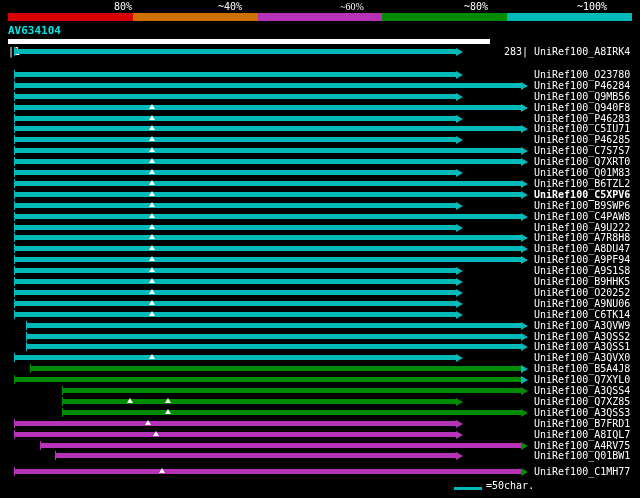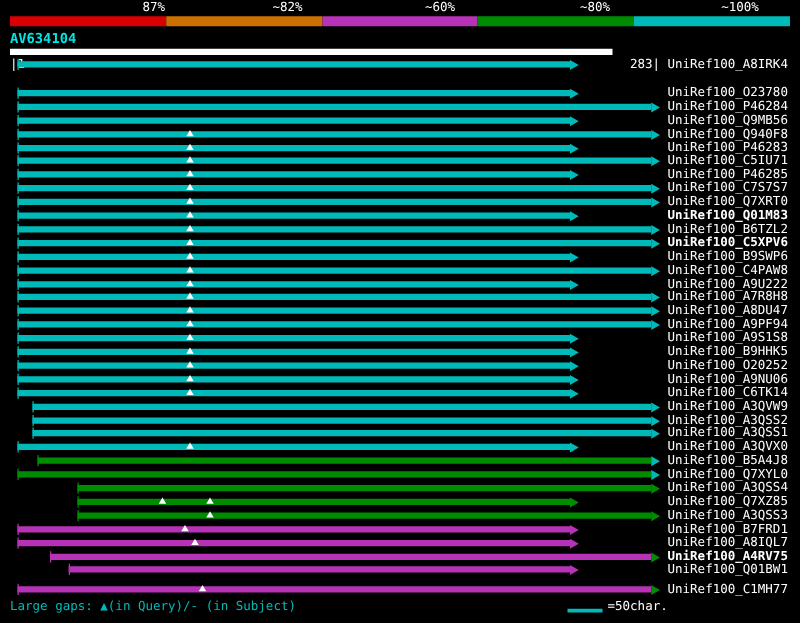--- a/index.html
+++ b/index.html
@@ -20,25 +20,25 @@
   .legend{position:absolute;left:8px;top:480px;color:#00B9B9;font-size:10px;line-height:12px;white-space:pre;}
   .ruler-line{position:absolute;left:454px;top:487px;width:28px;height:3px;background:#00B9B9;}
   .ruler-label{position:absolute;left:486px;top:480px;color:#fff;font-size:10px;line-height:12px;white-space:pre;}
 </style>
 </head>
 <body>
 
 <div class="stage">
   <div id="scalebar">
       <div class="seg" style="left: 8px; width: 124.8px; background: rgb(216, 0, 0);"></div>
-      <div class="slabel" style="left: 123px;">87%</div>
+      <div class="slabel" style="left: 123px;">80%</div>
       <div class="seg" style="left: 132.8px; width: 124.8px; background: rgb(204, 112, 0);"></div>
-      <div class="slabel" style="left: 230px;">~82%</div>
+      <div class="slabel" style="left: 230px;">~40%</div>
       <div class="seg" style="left: 257.6px; width: 124.8px; background: rgb(182, 50, 182);"></div>
-      <div class="slabel" style="left: 352px;">~60%</div>
+      <div class="slabel" style="left: 352px; font-family: Liberation Serif, serif;">~60%</div>
       <div class="seg" style="left: 382.4px; width: 124.8px; background: rgb(0, 140, 0);"></div>
       <div class="slabel" style="left: 476px;">~80%</div>
       <div class="seg" style="left: 507.2px; width: 124.8px; background: rgb(0, 185, 185);"></div>
       <div class="slabel" style="left: 592px;">~100%</div>
     </div>
   <div class="title">AV634104</div>
   <div class="qbar"></div>
   <div class="coordL">|1</div>
   <div class="coordR">283|</div>
   <div id="hits">
@@ -101,21 +101,21 @@
         <div class="gap" style="left: 149px;"></div>
         <div class="rlabel">UniRef100_C7S7S7</div>
       </div>
       <div class="row" style="top: 156.1px;">
         <div class="tick" style="left: 14px; background: rgb(0, 185, 185);"></div>
         <div class="bar" style="left: 14px; width: 507px; background: rgb(0, 185, 185);"></div>
         <div class="arrow" style="left: 521px; border-left: 7px solid rgb(0, 185, 185);"></div>
         <div class="gap" style="left: 149px;"></div>
         <div class="rlabel">UniRef100_Q7XRT0</div>
       </div>
-      <div class="row" style="top: 167px; font-weight: bold;">
+      <div class="row" style="top: 167px;">
         <div class="tick" style="left: 14px; background: rgb(0, 185, 185);"></div>
         <div class="bar" style="left: 14px; width: 442px; background: rgb(0, 185, 185);"></div>
         <div class="arrow" style="left: 456px; border-left: 7px solid rgb(0, 185, 185);"></div>
         <div class="gap" style="left: 149px;"></div>
         <div class="rlabel">UniRef100_Q01M83</div>
       </div>
       <div class="row" style="top: 177.9px;">
         <div class="tick" style="left: 14px; background: rgb(0, 185, 185);"></div>
         <div class="bar" style="left: 14px; width: 507px; background: rgb(0, 185, 185);"></div>
         <div class="arrow" style="left: 521px; border-left: 7px solid rgb(0, 185, 185);"></div>
@@ -271,36 +271,35 @@
         <div class="gap" style="left: 145px;"></div>
         <div class="rlabel">UniRef100_B7FRD1</div>
       </div>
       <div class="row" style="top: 428.6px;">
         <div class="tick" style="left: 14px; background: rgb(182, 50, 182);"></div>
         <div class="bar" style="left: 14px; width: 442px; background: rgb(182, 50, 182);"></div>
         <div class="arrow" style="left: 456px; border-left: 7px solid rgb(182, 50, 182);"></div>
         <div class="gap" style="left: 153px;"></div>
         <div class="rlabel">UniRef100_A8IQL7</div>
       </div>
-      <div class="row" style="top: 439.5px; font-weight: bold;">
+      <div class="row" style="top: 439.5px;">
         <div class="tick" style="left: 40px; background: rgb(182, 50, 182);"></div>
         <div class="bar" style="left: 40px; width: 481px; background: rgb(182, 50, 182);"></div>
         <div class="arrow" style="left: 521px; border-left: 7px solid rgb(0, 140, 0);"></div>
         <div class="rlabel">UniRef100_A4RV75</div>
       </div>
       <div class="row" style="top: 450.4px;">
         <div class="tick" style="left: 55px; background: rgb(182, 50, 182);"></div>
         <div class="bar" style="left: 55px; width: 401px; background: rgb(182, 50, 182);"></div>
         <div class="arrow" style="left: 456px; border-left: 7px solid rgb(182, 50, 182);"></div>
         <div class="rlabel">UniRef100_Q01BW1</div>
       </div>
       <div class="row" style="top: 466px;">
         <div class="tick" style="left: 14px; background: rgb(182, 50, 182);"></div>
         <div class="bar" style="left: 14px; width: 507px; background: rgb(182, 50, 182);"></div>
         <div class="arrow" style="left: 521px; border-left: 7px solid rgb(0, 140, 0);"></div>
         <div class="gap" style="left: 159px;"></div>
         <div class="rlabel">UniRef100_C1MH77</div>
       </div>
     </div>
-  <div class="legend">Large gaps: ▲(in Query)/- (in Subject)</div>
   <div class="ruler-line"></div>
   <div class="ruler-label">=50char.</div>
 </div>
 
 </body></html>

